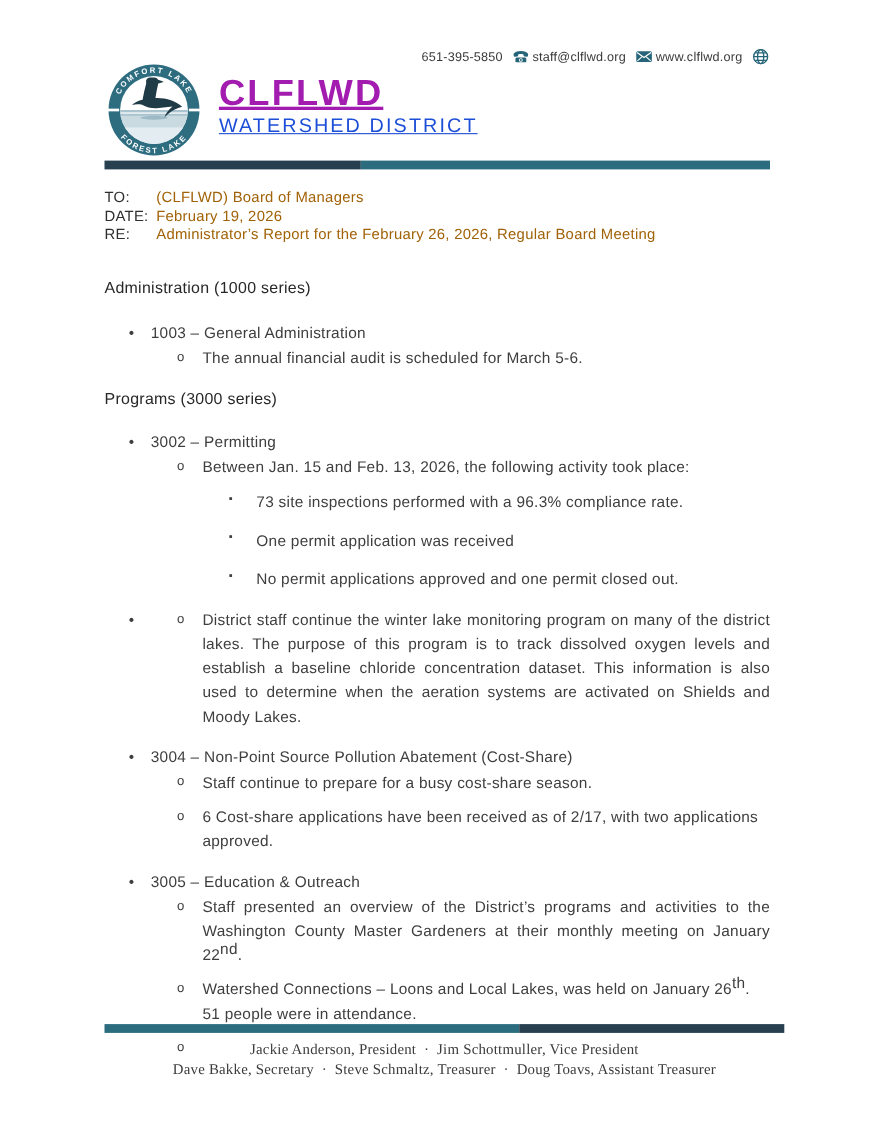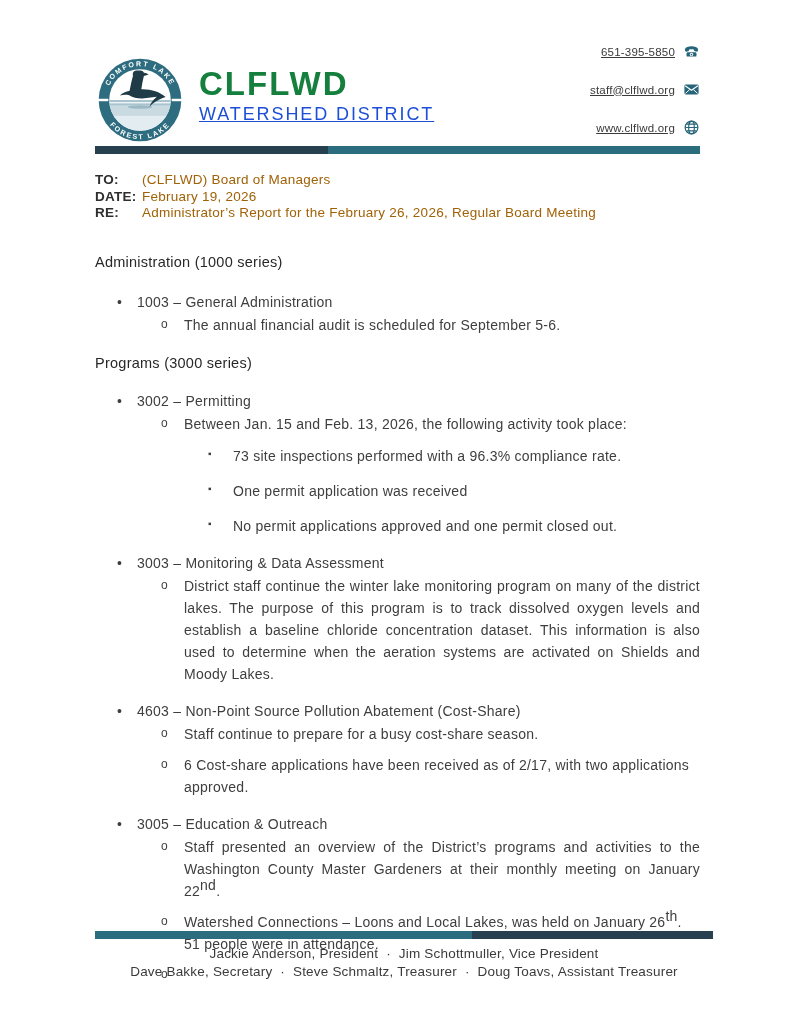--- a/index.html
+++ b/index.html
@@ -2,53 +2,53 @@
 <html><head>
 <meta charset="utf-8">
 <style>
   html,body{margin:0;padding:0;background:#ffffff;}
   .page{position:relative;width:791px;height:1024px;background:#fff;overflow:hidden;
         font-family:"Liberation Sans", sans-serif;color:#3e3e3e;}
 
   
   .logo{position:absolute;left:96px;top:56px;width:88px;height:88px;}
   .wordmark{position:absolute;left:199px;top:66px;}
-  .acronym{font-size:33px;font-weight:bold;color:#15803d;letter-spacing:2px;line-height:36px;}
+  .acronym{font-size:33px;font-weight:bold;color:#a21caf;letter-spacing:2px;line-height:36px;text-decoration:underline;}
   .subtitle{font-size:18px;color:#1d4ed8;letter-spacing:1.9px;margin-top:2px;text-decoration:underline;}
-  .contact{position:absolute;top:43px;right:91px;display:flex;flex-direction:column;
-           align-items:flex-end;gap:21px;font-size:11.5px;color:#3a3a3a;text-decoration:underline;}
+  .contact{position:absolute;top:43px;right:91px;display:flex;
+           align-items:flex-end;gap:2px;font-size:11.5px;color:#3a3a3a;}
   .crow{display:flex;align-items:center;gap:8px;}
   .crow .txt{text-align:right;line-height:14px;letter-spacing:0.2px;}
   .icon{width:17px;height:17px;display:inline-block;flex:0 0 auto;}
   .header-rule{position:absolute;top:146px;left:95px;right:91px;height:8px;display:flex;}
   .hseg1{width:38.5%;background:#27404f;}
   .hseg2{flex:1;background:#2b6c7f;}
 
   
   .content{position:absolute;top:172px;left:95px;right:91px;font-size:14px;line-height:22px;
            letter-spacing:0.25px;}
   .memo{line-height:16.5px;font-size:13.5px;}
-  .mrow .lbl{display:inline-block;width:47px;font-weight:bold;color:#2e2e2e;}
+  .mrow .lbl{display:inline-block;width:47px;font-weight:normal;color:#2e2e2e;}
   .mrow .val{color:#a16207;}
   h2{font-size:14.5px;font-weight:normal;color:#282828;margin:0;letter-spacing:0.25px;}
   .mt-admin{margin-top:29px;}
   .mt-prog{margin-top:16px;}
   .li1{position:relative;padding-left:42px;margin-top:16px;}
   .li1 .m1{position:absolute;left:22px;top:0;}
   .li2{position:relative;padding-left:89px;margin-top:2px;}
   .li2 .m2{position:absolute;left:66px;top:-1px;font-size:12px;}
   .li3{position:relative;padding-left:138px;margin-top:13px;}
   .li3 .m3{position:absolute;left:113px;top:-2px;font-size:10px;}
   .mt1{margin-top:1px;} .mt9{margin-top:9px;} .mt10{margin-top:10px;}
   .mt15{margin-top:15px;} .mt18{margin-top:18px;}
   .just{text-align:justify;}
   sup.sp{font-size:14px;vertical-align:super;line-height:0;}
 
   
-  .footer{position:absolute;left:95px;right:78px;top:931px;}
+  .footer{position:absolute;left:95px;right:78px;top:931px;font-family:Liberation Serif, serif;}
   .footer-rule{height:8px;display:flex;}
   .fseg1{width:61%;background:#2b6c7f;}
   .fseg2{flex:1;background:#27404f;}
   .names{text-align:center;font-size:13.5px;color:#3b3b3b;line-height:18px;margin-top:6px;
          letter-spacing:0.2px;}
 </style>
 </head>
 <body>
 
 <div class="page">
@@ -143,21 +143,21 @@
     </div>
 
     <h2 class="mt-admin">Administration (1000 series)</h2>
 
     <div class="li1 mt18">
       <span class="m1">•</span>
       <span>1003 – General Administration</span>
     </div>
     <div class="li2 mt1">
       <span class="m2">o</span>
-      <span>The annual financial audit is scheduled for September 5-6.</span>
+      <span>The annual financial audit is scheduled for March 5-6.</span>
     </div>
 
     <h2 class="mt-prog">Programs (3000 series)</h2>
 
     <div class="li1">
       <span class="m1">•</span>
       <span>3002 – Permitting</span>
     </div>
     <div class="li2 mt1">
       <span class="m2">o</span>
@@ -171,30 +171,29 @@
       <span class="m3">▪</span>
       <span>One permit application was received</span>
     </div>
     <div class="li3">
       <span class="m3">▪</span>
       <span>No permit applications approved and one permit closed out.</span>
     </div>
 
     <div class="li1 mt15">
       <span class="m1">•</span>
-      <span>3003 – Monitoring &amp; Data Assessment</span>
     </div>
     <div class="li2 mt1 just">
       <span class="m2">o</span>
       <span>District staff continue the winter lake monitoring program on many of the district lakes. The purpose of this program is to track dissolved oxygen levels and establish a baseline chloride concentration dataset. This information is also used to determine when the aeration systems are activated on Shields and Moody Lakes.</span>
     </div>
 
     <div class="li1 mt15">
       <span class="m1">•</span>
-      <span>4603 – Non-Point Source Pollution Abatement (Cost-Share)</span>
+      <span>3004 – Non-Point Source Pollution Abatement (Cost-Share)</span>
     </div>
     <div class="li2 mt1">
       <span class="m2">o</span>
       <span>Staff continue to prepare for a busy cost-share season.</span>
     </div>
     <div class="li2 mt9">
       <span class="m2">o</span>
       <span>6 Cost-share applications have been received as of 2/17, with two applications approved.</span>
     </div>
 

